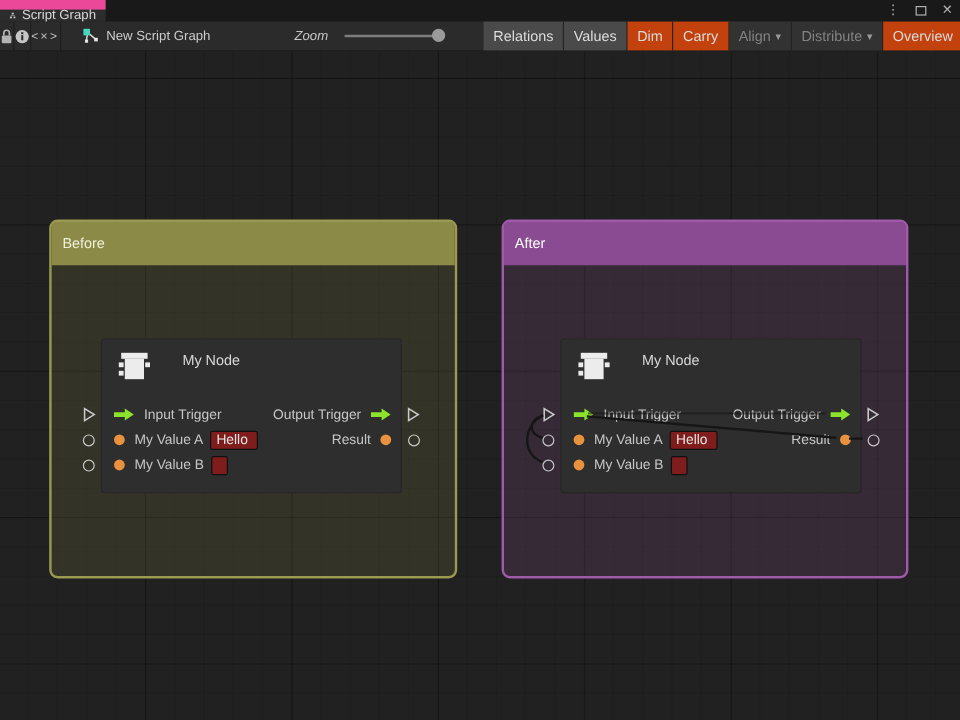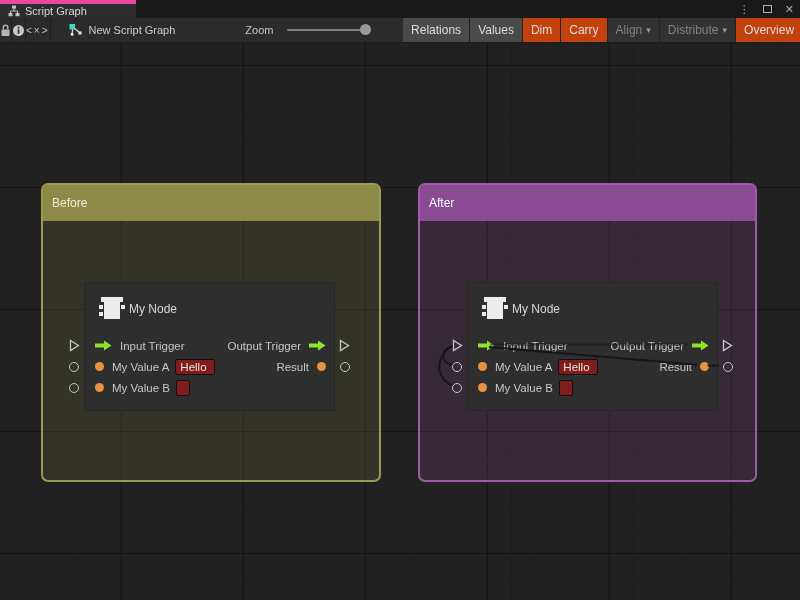--- a/index.html
+++ b/index.html
@@ -2,37 +2,37 @@
 <html><head>
 <meta charset="utf-8">
 <style>
   * { margin:0; padding:0; box-sizing:border-box; }
   html,body { width:800px; height:600px; overflow:hidden; background:#212121;
               font-family:"Liberation Sans", sans-serif; }
   .window { position:relative; width:800px; height:600px; background:#212121; }
 
   
   .tabbar { position:absolute; left:0; top:0; width:800px; height:18px; background:#191919; }
-  .tab { position:absolute; left:0; top:0; height:18px; width:136px; background:#2d2d2d;
-         border-top:4px solid #ec4899; display:flex; align-items:center; padding:0 8px; gap:5px; }
+  .tab { position:absolute; left:0; top:0; height:18px; width:88px; background:#2d2d2d;
+         border-top:8px solid #ec4899; display:flex; align-items:center; padding:0 8px; gap:5px; }
   .tab-label { font-size:11px; color:#d8d8d8; white-space:nowrap; }
   .winctrls { position:absolute; right:6px; top:0; height:18px; display:flex; align-items:center; gap:13px; }
   .winctrls .wicon { color:#b0b0b0; font-size:11px; line-height:18px; cursor:default; }
   .maxbox { width:9px; height:8px; border:1.5px solid #b0b0b0; }
 
   
   .toolbar { position:absolute; left:0; top:18px; width:800px; height:25px; background:#2b2b2b;
              border-bottom:1px solid #1a1a1a; display:flex; align-items:stretch; }
   .tbtn-icon { display:flex; align-items:center; justify-content:center; border-right:1px solid #1f1f1f; }
   .w-lock { width:22px; } .w-info { width:33px; } .w-code { width:62px; }
   .code-glyph { color:#c4c4c4; font-size:10px; letter-spacing:2px; }
   .newgraph { display:flex; align-items:center; gap:6px; padding:0 12px; margin-left:6px;justify-content:flex-end; }
   .newgraph-label { font-size:11px; color:#cccccc; white-space:nowrap; }
   .zoomgrp { display:flex; align-items:center; margin-left:58px; }
-  .zoom-label { font-size:11px; color:#c8c8c8; margin-right:14px; }
+  .zoom-label { font-size:11px; color:#c8c8c8; margin-right:14px;font-style:italic; }
   .zoom-track { position:relative; width:82px; height:2px; background:#7d7d7d; border-radius:1px; }
   .zoom-handle { position:absolute; right:-2px; top:-5px; width:11px; height:11px; border-radius:50%; background:#9a9a9a; }
   .zoom-val { font-size:11px; color:#c8c8c8; margin-left:10px;margin-top:36px; }
   .tb-buttons { display:flex; margin-left:12px; flex:1; }
   .tbtn { display:flex; align-items:center; gap:4px; padding:0 8px; font-size:12px; color:#dcdcdc;
           background:#c2410c; border-right:1px solid #232323; white-space:nowrap; }
   .tbtn.active { background:#4a4a4a; }
   .tbtn.disabled { color:#828282; background:#323232; }
   .tbtn .chev { font-size:9px; color:#9a9a9a; }
 
@@ -55,21 +55,21 @@
   .group-header { height:36px; display:flex; align-items:center; padding:0 9px;
                   border-radius:4px 4px 0 0; font-size:12px; }
   .group-before .group-header { background:#8b8b47; color:#efefda; }
   .group-after  .group-header { background:#8b4b92; color:#ffffff; }
 
   
   .node { position:absolute; width:251px; height:129px; background:#2e2e2e;
           border:1px solid #262626; border-radius:3px; }
   .node-before { left:84px; top:239px; }
   .node-after  { left:467px; top:239px; }
-  .node-header { display:flex; align-items:center; gap:2px; padding:10px 12px 0 12px; height:42px; }
+  .node-header { display:flex; gap:25px; padding:10px 12px 0 12px; height:42px; }
   .node-title { font-size:12px; color:#d8d8d8; }
   .node-rows { margin-top:10px; }
   .prow { display:flex; align-items:center; height:21px; padding:0 8px 0 10px; font-size:11.5px; color:#c6c6c6; }
   .prow .plabel { margin-left:8px; white-space:nowrap; }
   .prow .spacer { flex:1; }
   .prow .rlabel { margin-right:8px; white-space:nowrap; }
   .vfield { height:16px; margin-left:6px; background:#7f1d1d; border:1px solid #101010; border-radius:2px;
             color:#e4e4e4; font-size:11.5px; padding:0 4px; font-family:"Liberation Sans",sans-serif; }
   .vfield.hello { width:40px; } .vfield.small { width:14px; padding:0 2px; }
   .dot { width:9px; height:9px; border-radius:50%; background:#e8913e; flex:0 0 auto; }

